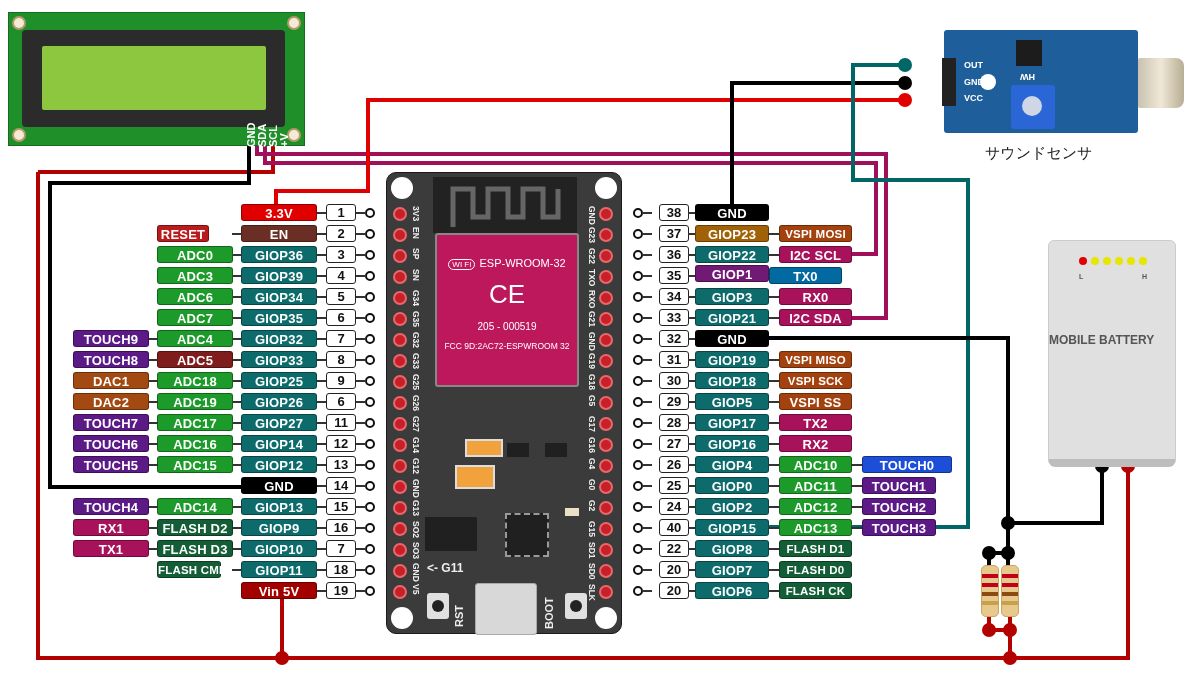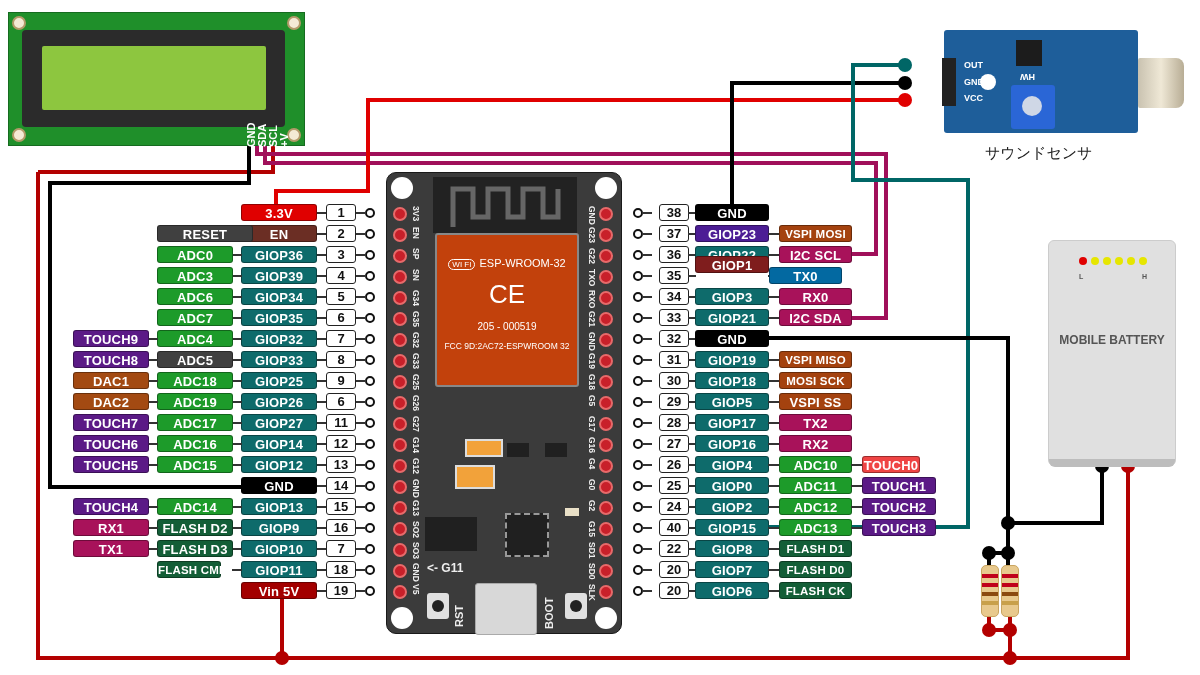--- a/index.html
+++ b/index.html
@@ -14,21 +14,21 @@
   #lcd{position:absolute;left:8px;top:12px;width:295px;height:132px;background:#1f8f2a;border:1px solid #156b1f;}
   #lcd .hole{position:absolute;width:10px;height:10px;border-radius:50%;background:#f4ead6;border:2px solid #b39a6a;}
   #lcd .bezel{position:absolute;left:13px;top:17px;width:263px;height:97px;background:#2b2b2b;border-radius:4px;}
   #lcd .screen{position:absolute;left:20px;top:16px;width:224px;height:64px;background:#8dc63f;border-radius:2px;}
   #lcd .lcdpins{position:absolute;left:236px;top:94px;width:60px;height:40px;color:#fff;font-weight:bold;font-size:11px;}
   .lcdpinlbl{position:absolute;bottom:0;transform:rotate(-90deg);transform-origin:left bottom;white-space:nowrap;}
   
   #esp{position:absolute;left:386px;top:172px;width:234px;height:460px;background:#3b3b3b;border-radius:10px;border:1.5px solid #1a1a1a;}
   #esp .corner{position:absolute;width:22px;height:22px;border-radius:50%;background:#fff;}
   #esp .antenna{position:absolute;left:46px;top:4px;width:144px;height:56px;background:#222;}
-  #esp .module{position:absolute;left:48px;top:60px;width:140px;height:150px;background:#c2410c;border-radius:3px;border:2px solid #888;}
+  #esp .module{position:absolute;left:48px;top:60px;width:140px;height:150px;background:#be185d;border-radius:3px;border:2px solid #888;}
   #esp .module .t{position:absolute;left:0;width:140px;text-align:center;color:#fff;font-size:10px;}
   .padL,.padR{position:absolute;width:14px;height:14px;border-radius:50%;background:#c8202a;border:2px solid #e76a6a;box-sizing:border-box;}
   .silk{position:absolute;color:#eee;font-size:8.5px;font-weight:bold;transform:rotate(90deg);transform-origin:left top;white-space:nowrap;}
   .silkR{position:absolute;color:#eee;font-size:8.5px;font-weight:bold;transform:rotate(90deg);transform-origin:left top;white-space:nowrap;}
   #usb{position:absolute;left:88px;top:410px;width:60px;height:50px;background:#d8d8d8;border-radius:3px;border:1px solid #aaa;}
   .btn{position:absolute;width:22px;height:26px;background:#e0e0e0;border-radius:3px;}
   .btn::after{content:"";position:absolute;left:5px;top:7px;width:12px;height:12px;border-radius:50%;background:#222;}
   .chip{position:absolute;background:#202020;}
   .smd{position:absolute;background:#e9e0c7;}
   .tant{position:absolute;background:#f2a23a;border:2px solid #ddd;}
@@ -40,21 +40,21 @@
   #sensor .pot{position:absolute;left:67px;top:55px;width:44px;height:44px;background:#2a66d6;border-radius:3px;}
   #sensor .pot::after{content:"";position:absolute;left:11px;top:11px;width:20px;height:20px;border-radius:50%;background:#cfd7e6;}
   #sensor .hole{position:absolute;left:36px;top:44px;width:16px;height:16px;border-radius:50%;background:#fff;}
   #mic{position:absolute;left:1138px;top:58px;width:46px;height:50px;background:linear-gradient(90deg,#c9c2b0,#efe8d6,#b8ad95);border-radius:2px 8px 8px 2px;}
   #sensorCaption{position:absolute;left:985px;top:144px;font-size:15px;color:#222;font-family:"DejaVu Sans",sans-serif;}
   
   #battery{position:absolute;left:1048px;top:240px;width:126px;height:224px;background:#e0e0e0;border-radius:6px;border:1px solid #ccc;}
   #battery .foot{position:absolute;left:0;bottom:-2px;width:126px;height:8px;background:#bdbdbd;border-radius:0 0 6px 6px;}
   .led{position:absolute;top:16px;width:8px;height:8px;border-radius:50%;}
   #battery .lh{position:absolute;top:32px;font-size:7px;font-weight:bold;color:#555;}
-  #battery .title{position:absolute;left:0;width:126px;top:92px;text-align:center;font-weight:bold;font-size:12px;color:#555;}
+  #battery .title{position:absolute;left:0;width:126px;top:92px;font-weight:bold;font-size:12px;color:#555;}
   .resistor{position:absolute;width:16px;height:50px;background:#e8c98d;border-radius:5px;border:1px solid #c9a561;}
   .band{position:absolute;left:0;width:16px;height:4px;}
 </style>
 </head>
 <body>
 
 <svg id="wires" xmlns="http://www.w3.org/2000/svg">
     <polyline points="38,172 273,172 273,140" fill="none" stroke="#b30000" stroke-width="4" stroke-linejoin="miter"></polyline>
     <polyline points="38,172 38,658 1128,658 1128,466" fill="none" stroke="#b30000" stroke-width="4" stroke-linejoin="miter"></polyline>
     <polyline points="282,596 282,658" fill="none" stroke="#b30000" stroke-width="4" stroke-linejoin="miter"></polyline>
@@ -223,21 +223,21 @@
     <div class="conn" style="left:356px;top:212px;width:10px"></div>
     <div class="num" style="left:326px;top:204px">1</div>
     <div class="conn" style="left:316px;top:212px;width:10px"></div>
     <div class="lbl" style="left:241px;top:204px;width:76px;background:#e00000">3.3V</div>
     <div class="pin" style="left:365px;top:228.5px"></div>
     <div class="conn" style="left:356px;top:233px;width:10px"></div>
     <div class="num" style="left:326px;top:225px">2</div>
     <div class="conn" style="left:316px;top:233px;width:10px"></div>
     <div class="lbl" style="left:241px;top:225px;width:76px;background:#6b2e24">EN</div>
     <div class="conn" style="left:232px;top:233px;width:10px"></div>
-    <div class="lbl" style="left:157px;top:225px;width:96px;background:#404040">RESET</div>
+    <div class="lbl" style="left:157px;top:225px;width:52px;background:#b91c1c">RESET</div>
     <div class="pin" style="left:365px;top:249.5px"></div>
     <div class="conn" style="left:356px;top:254px;width:10px"></div>
     <div class="num" style="left:326px;top:246px">3</div>
     <div class="conn" style="left:316px;top:254px;width:10px"></div>
     <div class="lbl" style="left:241px;top:246px;width:76px;background:#0e6b6b">GIOP36</div>
     <div class="conn" style="left:232px;top:254px;width:10px"></div>
     <div class="lbl" style="left:157px;top:246px;width:76px;background:#1d9b2a">ADC0</div>
     <div class="pin" style="left:365px;top:270.5px"></div>
     <div class="conn" style="left:356px;top:275px;width:10px"></div>
     <div class="num" style="left:326px;top:267px">4</div>
@@ -267,21 +267,21 @@
     <div class="conn" style="left:232px;top:338px;width:10px"></div>
     <div class="lbl" style="left:157px;top:330px;width:76px;background:#1d9b2a">ADC4</div>
     <div class="conn" style="left:148px;top:338px;width:10px"></div>
     <div class="lbl" style="left:73px;top:330px;width:76px;background:#5b1a86">TOUCH9</div>
     <div class="pin" style="left:365px;top:354.5px"></div>
     <div class="conn" style="left:356px;top:359px;width:10px"></div>
     <div class="num" style="left:326px;top:351px">8</div>
     <div class="conn" style="left:316px;top:359px;width:10px"></div>
     <div class="lbl" style="left:241px;top:351px;width:76px;background:#0e6b6b">GIOP33</div>
     <div class="conn" style="left:232px;top:359px;width:10px"></div>
-    <div class="lbl" style="left:157px;top:351px;width:76px;background:#404040">ADC5</div>
+    <div class="lbl" style="left:157px;top:351px;width:76px;background:#7f1d1d">ADC5</div>
     <div class="conn" style="left:148px;top:359px;width:10px"></div>
     <div class="lbl" style="left:73px;top:351px;width:76px;background:#5b1a86">TOUCH8</div>
     <div class="pin" style="left:365px;top:375.5px"></div>
     <div class="conn" style="left:356px;top:380px;width:10px"></div>
     <div class="num" style="left:326px;top:372px">9</div>
     <div class="conn" style="left:316px;top:380px;width:10px"></div>
     <div class="lbl" style="left:241px;top:372px;width:76px;background:#0e6b6b">GIOP25</div>
     <div class="conn" style="left:232px;top:380px;width:10px"></div>
     <div class="lbl" style="left:157px;top:372px;width:76px;background:#1d9b2a">ADC18</div>
     <div class="conn" style="left:148px;top:380px;width:10px"></div>
@@ -370,35 +370,35 @@
 <div id="rightRows">
     <div class="pin" style="left:633px;top:207.5px"></div>
     <div class="conn" style="left:642px;top:212px;width:10px"></div>
     <div class="num" style="left:659px;top:204px">38</div>
     <div class="conn" style="left:688px;top:212px;width:8px"></div>
     <div class="lbl" style="left:695px;top:204px;width:74px;background:#000000">GND</div>
     <div class="pin" style="left:633px;top:228.5px"></div>
     <div class="conn" style="left:642px;top:233px;width:10px"></div>
     <div class="num" style="left:659px;top:225px">37</div>
     <div class="conn" style="left:688px;top:233px;width:8px"></div>
-    <div class="lbl" style="left:695px;top:225px;width:74px;background:#4c1d95">GIOP23</div>
+    <div class="lbl" style="left:695px;top:225px;width:74px;background:#a16207">GIOP23</div>
     <div class="conn" style="left:768px;top:233px;width:12px"></div>
     <div class="lbl small" style="left:779px;top:225px;width:73px;background:#a4420f">VSPI MOSI</div>
     <div class="pin" style="left:633px;top:249.5px"></div>
     <div class="conn" style="left:642px;top:254px;width:10px"></div>
     <div class="num" style="left:659px;top:246px">36</div>
     <div class="conn" style="left:688px;top:254px;width:8px"></div>
     <div class="lbl" style="left:695px;top:246px;width:74px;background:#0e6b6b">GIOP22</div>
     <div class="conn" style="left:768px;top:254px;width:12px"></div>
     <div class="lbl" style="left:779px;top:246px;width:73px;background:#a8125a">I2C SCL</div>
     <div class="pin" style="left:633px;top:270.5px"></div>
     <div class="conn" style="left:642px;top:275px;width:10px"></div>
     <div class="num" style="left:659px;top:267px">35</div>
     <div class="conn" style="left:688px;top:275px;width:8px"></div>
-    <div class="lbl" style="left:695px;top:256px;width:74px;background:#7f1d1d">GIOP1</div>
+    <div class="lbl" style="left:695px;top:265px;width:74px;background:#701a75">GIOP1</div>
     <div class="conn" style="left:768px;top:275px;width:12px"></div>
     <div class="lbl" style="left:769px;top:267px;width:73px;background:#0369a1">TX0</div>
     <div class="pin" style="left:633px;top:291.5px"></div>
     <div class="conn" style="left:642px;top:296px;width:10px"></div>
     <div class="num" style="left:659px;top:288px">34</div>
     <div class="conn" style="left:688px;top:296px;width:8px"></div>
     <div class="lbl" style="left:695px;top:288px;width:74px;background:#0e6b6b">GIOP3</div>
     <div class="conn" style="left:768px;top:296px;width:12px"></div>
     <div class="lbl" style="left:779px;top:288px;width:73px;background:#a8125a">RX0</div>
     <div class="pin" style="left:633px;top:312.5px"></div>
@@ -419,21 +419,21 @@
     <div class="conn" style="left:688px;top:359px;width:8px"></div>
     <div class="lbl" style="left:695px;top:351px;width:74px;background:#0e6b6b">GIOP19</div>
     <div class="conn" style="left:768px;top:359px;width:12px"></div>
     <div class="lbl small" style="left:779px;top:351px;width:73px;background:#a4420f">VSPI MISO</div>
     <div class="pin" style="left:633px;top:375.5px"></div>
     <div class="conn" style="left:642px;top:380px;width:10px"></div>
     <div class="num" style="left:659px;top:372px">30</div>
     <div class="conn" style="left:688px;top:380px;width:8px"></div>
     <div class="lbl" style="left:695px;top:372px;width:74px;background:#0e6b6b">GIOP18</div>
     <div class="conn" style="left:768px;top:380px;width:12px"></div>
-    <div class="lbl small" style="left:779px;top:372px;width:73px;background:#a4420f">MOSI SCK</div>
+    <div class="lbl small" style="left:779px;top:372px;width:73px;background:#a4420f">VSPI SCK</div>
     <div class="pin" style="left:633px;top:396.5px"></div>
     <div class="conn" style="left:642px;top:401px;width:10px"></div>
     <div class="num" style="left:659px;top:393px">29</div>
     <div class="conn" style="left:688px;top:401px;width:8px"></div>
     <div class="lbl" style="left:695px;top:393px;width:74px;background:#0e6b6b">GIOP5</div>
     <div class="conn" style="left:768px;top:401px;width:12px"></div>
     <div class="lbl" style="left:779px;top:393px;width:73px;background:#a4420f">VSPI SS</div>
     <div class="pin" style="left:633px;top:417.5px"></div>
     <div class="conn" style="left:642px;top:422px;width:10px"></div>
     <div class="num" style="left:659px;top:414px">28</div>
@@ -449,21 +449,21 @@
     <div class="conn" style="left:768px;top:443px;width:12px"></div>
     <div class="lbl" style="left:779px;top:435px;width:73px;background:#a8125a">RX2</div>
     <div class="pin" style="left:633px;top:459.5px"></div>
     <div class="conn" style="left:642px;top:464px;width:10px"></div>
     <div class="num" style="left:659px;top:456px">26</div>
     <div class="conn" style="left:688px;top:464px;width:8px"></div>
     <div class="lbl" style="left:695px;top:456px;width:74px;background:#0e6b6b">GIOP4</div>
     <div class="conn" style="left:768px;top:464px;width:12px"></div>
     <div class="lbl" style="left:779px;top:456px;width:73px;background:#1d9b2a">ADC10</div>
     <div class="conn" style="left:851px;top:464px;width:12px"></div>
-    <div class="lbl" style="left:862px;top:456px;width:58px;background:#ef4444">TOUCH0</div>
+    <div class="lbl" style="left:862px;top:456px;width:90px;background:#1d4ed8">TOUCH0</div>
     <div class="pin" style="left:633px;top:480.5px"></div>
     <div class="conn" style="left:642px;top:485px;width:10px"></div>
     <div class="num" style="left:659px;top:477px">25</div>
     <div class="conn" style="left:688px;top:485px;width:8px"></div>
     <div class="lbl" style="left:695px;top:477px;width:74px;background:#0e6b6b">GIOP0</div>
     <div class="conn" style="left:768px;top:485px;width:12px"></div>
     <div class="lbl" style="left:779px;top:477px;width:73px;background:#1d9b2a">ADC11</div>
     <div class="conn" style="left:851px;top:485px;width:12px"></div>
     <div class="lbl" style="left:862px;top:477px;width:74px;background:#5b1a86">TOUCH1</div>
     <div class="pin" style="left:633px;top:501.5px"></div>

